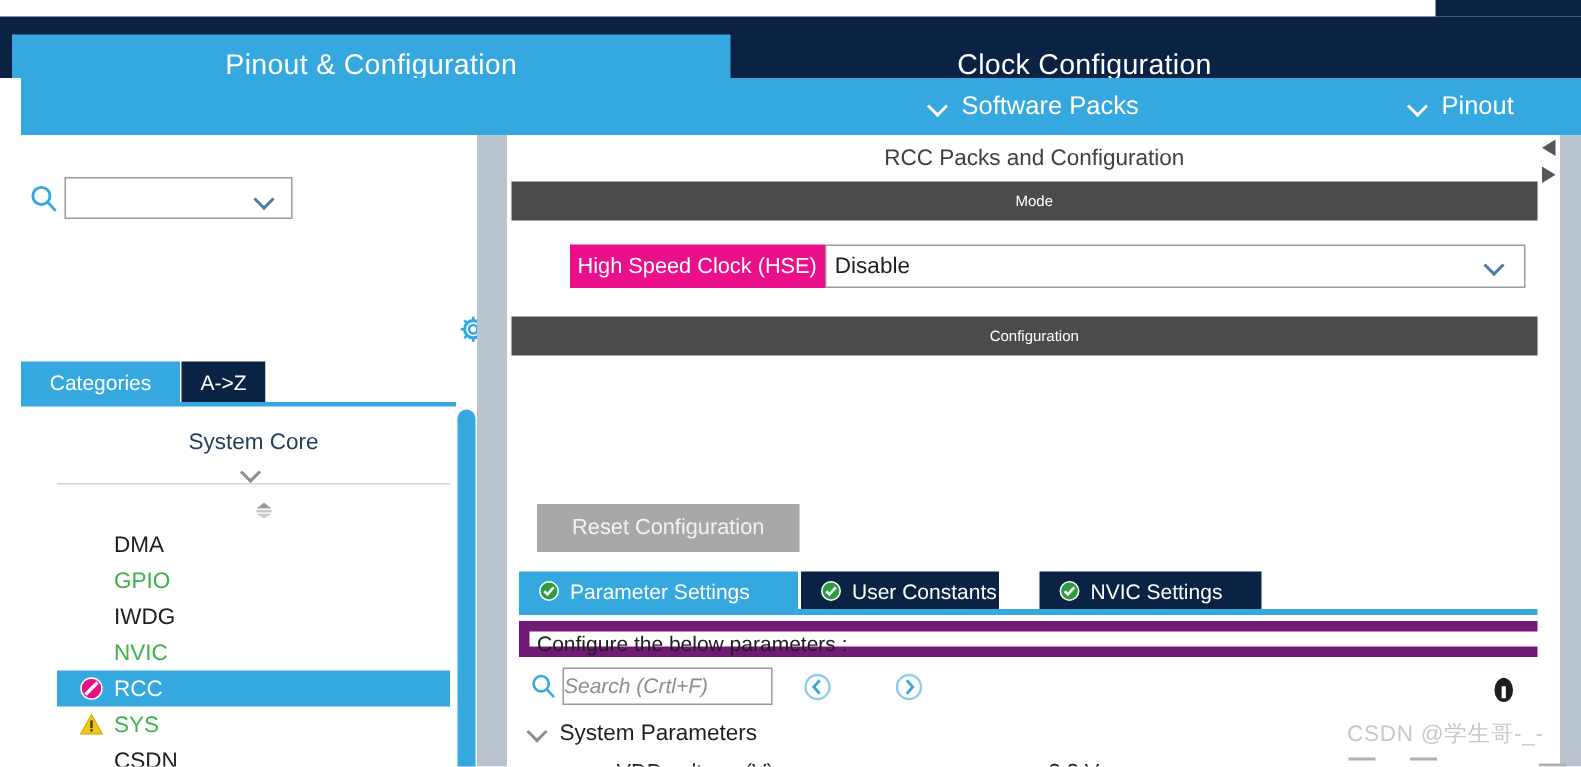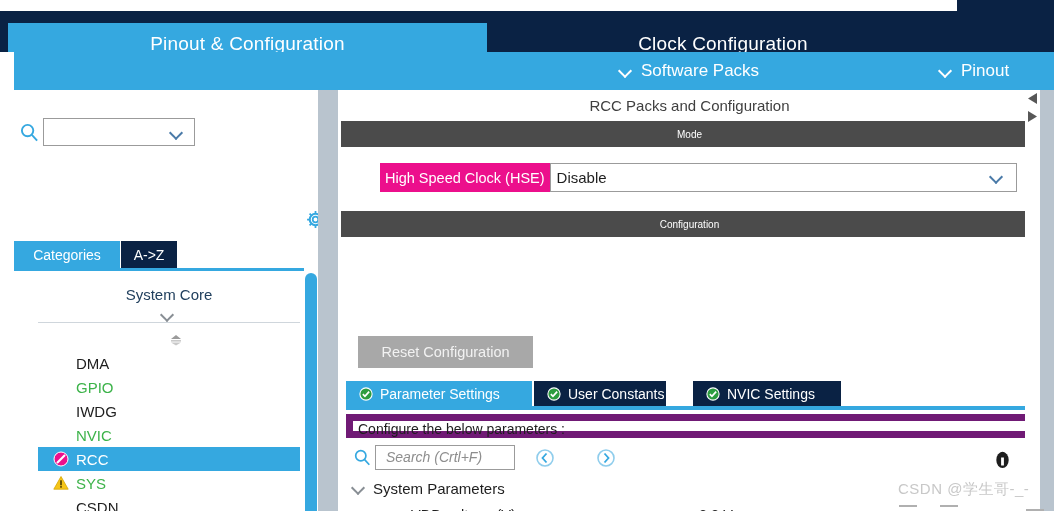--- a/index.html
+++ b/index.html
@@ -411,21 +411,21 @@
     position: absolute;
     left: 29px; top: 3px;
     width: 140px; height: 25px;
     border: 1px solid #9b9b9b;
     background: #ffffff;
     box-sizing: border-box;
     font-size: 14px;
     color: #8e8e8e;
     font-style: italic;
     font-family: "Liberation Sans", sans-serif;
-    padding-left: 10px;
+    padding-left: 0;
     line-height: 23px;
   }
   .psr-prev { position: absolute; left: 189px; top: 6px; width: 20px; height: 20px; }
   .psr-next { position: absolute; left: 250px; top: 6px; width: 20px; height: 20px; }
   .psr-info { position: absolute; left: 646px; top: 5px; width: 21px; height: 22px; }
 
   
   .param-tree {
     position: absolute;
     left: 8px; top: 386px;

